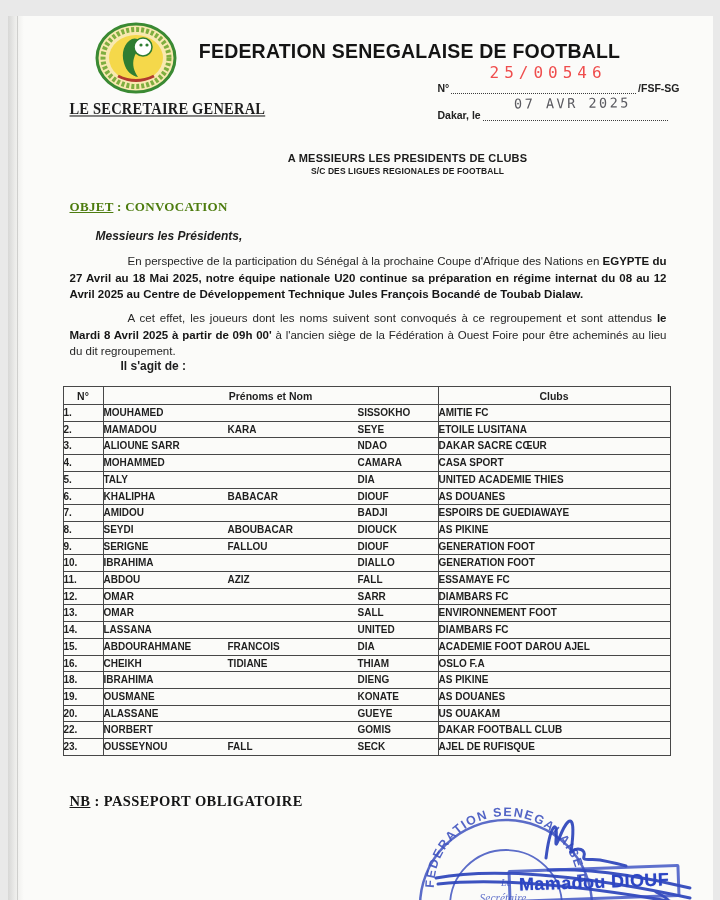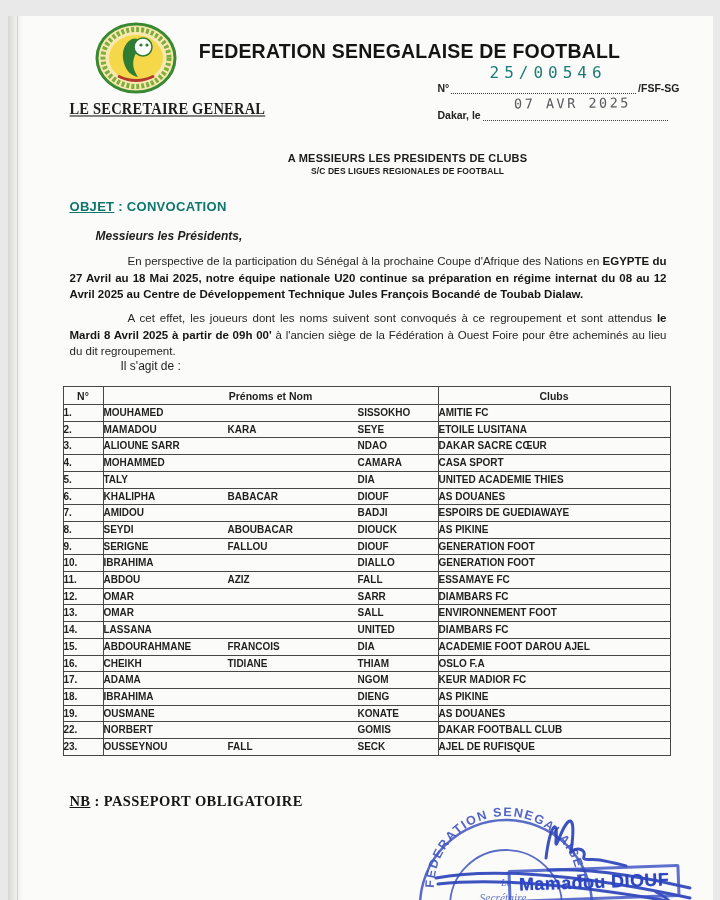--- a/index.html
+++ b/index.html
@@ -13,21 +13,21 @@
     background:linear-gradient(to right,#d7d7d6 0px,#ececea 7px,#fbfbf9 16px);}
   .edge-line{position:absolute;left:9px;top:0;width:1px;height:100%;background:#cfcfcd;}
 
   
   .logo{position:absolute;left:86px;top:5px;}
   .letter-title{position:absolute;left:178px;top:24px;width:448px;text-align:center;
     font-size:19.5px;font-weight:bold;letter-spacing:.2px;color:#141414;
     transform:scaleY(1.05);}
   .ref-number-stamp{position:absolute;left:482px;top:47px;
     font-family:"DejaVu Sans Mono",monospace;font-size:16px;letter-spacing:5px;
-    color:#0f766e;opacity:.95;}
+    color:#ef4444;opacity:.95;}
   .ref-line{position:absolute;left:430px;top:66px;width:242px;display:flex;
     align-items:flex-end;font-size:10.5px;font-weight:bold;color:#222;}
   .dots{flex:1;border-bottom:1.6px dotted #3c3c3c;height:11px;margin:0 2px;}
   .date-stamp{position:absolute;left:506px;top:79px;
     font-family:"DejaVu Sans Mono",monospace;font-size:13.5px;letter-spacing:2.5px;
     color:#5a5a60;transform:rotate(-.6deg);}
   .place-line{position:absolute;left:430px;top:93px;width:232px;display:flex;
     align-items:flex-end;font-size:10.5px;font-weight:bold;color:#222;}
   .sender-title{position:absolute;left:62px;top:85px;
     font-family:"Liberation Serif",serif;font-size:14.5px;font-weight:bold;
@@ -41,21 +41,21 @@
 
   
   .subject{position:absolute;left:62px;top:183px;font-size:13px;font-weight:bold;letter-spacing:.3px;}
   .subject .lbl{text-decoration:underline;}
   .salutation{position:absolute;left:88px;top:213px;font-size:12px;font-weight:bold;font-style:italic;color:#1e1e1e;}
   .para{position:absolute;left:62px;width:597px;font-size:11.5px;line-height:16.5px;
     text-align:justify;color:#262626;}
   .para.p1{top:237px;text-indent:58px;}
   .para.p2{top:294px;text-indent:58px;}
   .para b{color:#161616;}
-  .list-intro{position:absolute;left:113px;top:343px;font-size:12px;font-weight:normal;color:#1e1e1e;}
+  .list-intro{position:absolute;left:113px;top:343px;font-size:12px;font-weight:bold;color:#1e1e1e;}
 
   
   table.players{position:absolute;left:55px;top:370px;width:607px;
     border-collapse:collapse;table-layout:fixed;}
   table.players th,table.players td{
     border:1.1px solid #474747;padding:0;font-size:10px;font-weight:bold;
     color:#1f1f1f;white-space:nowrap;overflow:hidden;}
   table.players th{height:17px;font-size:10.5px;text-align:center;}
   table.players td{height:15.7px;line-height:15.7px;}
   col.c-no{width:40px;}
@@ -116,21 +116,21 @@
     <span class="dots"></span>
   </div>
 
   <div class="sender-title">LE SECRETAIRE GENERAL</div>
 
   <div class="recipient">
     <div class="l1">A MESSIEURS LES PRESIDENTS DE CLUBS</div>
     <div class="l2">S/C DES LIGUES REGIONALES DE FOOTBALL</div>
   </div>
 
-  <div class="subject" style="color: #0f766e;">
+  <div class="subject" style="color: #4d7c0f; font-family: Liberation Serif, serif;">
     <span class="lbl">OBJET</span><span> : </span><span>CONVOCATION</span>
   </div>
 
   <div class="salutation">Messieurs les Présidents,</div>
 
   <div class="para p1"><span>En perspective de la participation du Sénégal à la prochaine Coupe d'Afrique des Nations en </span><b>EGYPTE du 27 Avril au 18 Mai 2025, notre équipe nationale U20 continue sa préparation en régime internat du 08 au 12 Avril 2025 au Centre de Développement Technique Jules François Bocandé de Toubab Dialaw.</b></div>
   <div class="para p2"><span>A cet effet, les joueurs dont les noms suivent sont convoqués à ce regroupement et sont attendus </span><b>le Mardi 8 Avril 2025 à partir de 09h 00'</b><span> à l'ancien siège de la Fédération à Ouest Foire pour être acheminés au lieu du dit regroupement.</span></div>
   <div class="list-intro">Il s'agit de :</div>
 
   <table class="players">
@@ -221,33 +221,33 @@
           <td class="no">15.</td>
           <td class="name"><span class="fn">ABDOURAHMANE</span><span class="mn">FRANCOIS</span><span>DIA</span></td>
           <td class="club">ACADEMIE FOOT DAROU AJEL</td>
         </tr>
         <tr>
           <td class="no">16.</td>
           <td class="name"><span class="fn">CHEIKH</span><span class="mn">TIDIANE</span><span>THIAM</span></td>
           <td class="club">OSLO F.A</td>
         </tr>
         <tr>
-          <td class="no">17.</td>
-          <td class="name"><span class="fn">ADAMA</span><span class="mn"></span><span>NGOM</span></td>
-          <td class="club">KEUR MADIOR FC</td>
-        </tr>
-        <tr>
           <td class="no">18.</td>
           <td class="name"><span class="fn">IBRAHIMA</span><span class="mn"></span><span>DIENG</span></td>
           <td class="club">AS PIKINE</td>
         </tr>
         <tr>
           <td class="no">19.</td>
           <td class="name"><span class="fn">OUSMANE</span><span class="mn"></span><span>KONATE</span></td>
           <td class="club">AS DOUANES</td>
+        </tr>
+        <tr>
+          <td class="no">20.</td>
+          <td class="name"><span class="fn">ALASSANE</span><span class="mn"></span><span>GUEYE</span></td>
+          <td class="club">US OUAKAM</td>
         </tr>
         <tr>
           <td class="no">22.</td>
           <td class="name"><span class="fn">NORBERT</span><span class="mn"></span><span>GOMIS</span></td>
           <td class="club">DAKAR FOOTBALL CLUB</td>
         </tr>
         <tr>
           <td class="no">23.</td>
           <td class="name"><span class="fn">OUSSEYNOU</span><span class="mn">FALL</span><span>SECK</span></td>
           <td class="club">AJEL DE RUFISQUE</td>

